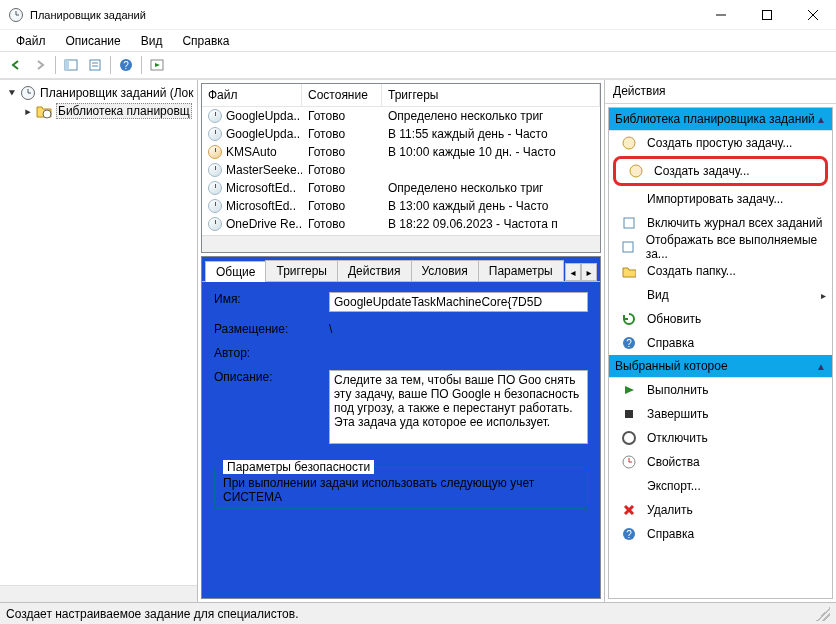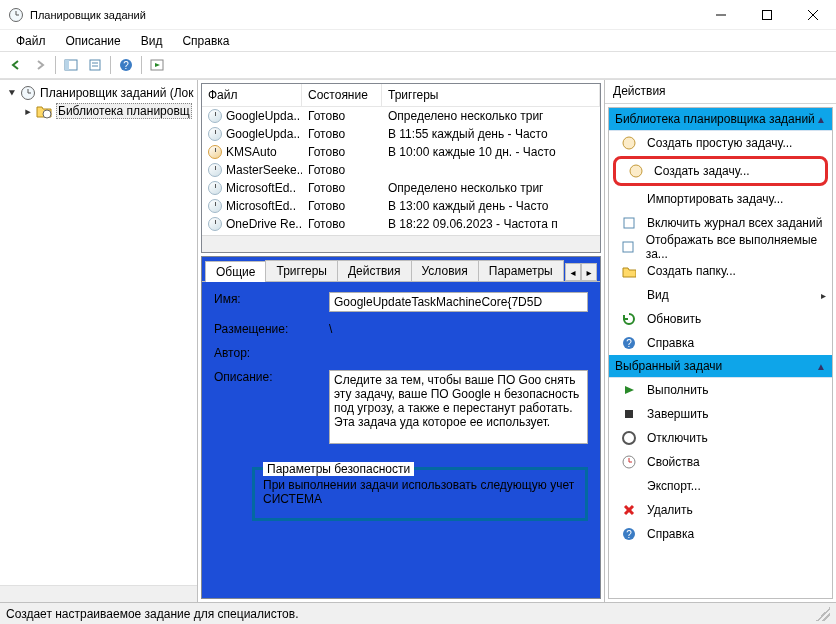--- a/index.html
+++ b/index.html
@@ -214,25 +214,24 @@
 .form-textarea {
   width: 100%; height: 74px;
   border: 1px solid #b0b0b0;
   padding: 2px 4px;
   background: #fff;
   font: inherit;
   resize: none;
   overflow: hidden;
 }
 .security-box {
-  border: 3px solid #0369a1;
-  padding: 8px 8px 12px 8px;
+  border: 1px solid #0369a1;
+  padding: 8px 8px 4px 8px;
   margin-top: 10px;
   position: relative;
-  margin-left: 38px;
 }
 .security-box .legend {
   position: absolute; top: -8px; left: 8px;
   background: #fff; padding: 0 4px;
 }
 
 
 .actions-pane {
   width: 232px;
   border-left: 1px solid #bfbfbf;
@@ -579,21 +578,21 @@
         <div class="action-item">
           <span class="ai-icon">
             <svg width="14" height="14">
               <circle cx="7" cy="7" r="6" fill="#3b7cc4"></circle>
               <text x="7" y="11" font-size="10" fill="#fff" text-anchor="middle">?</text>
             </svg>
           </span>
           <span>Справка</span>
         </div>
         <div class="actions-section-header">
-          <span>Выбранный задачи</span>
+          <span>Выбранный которое</span>
           <span class="caret">▲</span>
         </div>
         <div class="action-item">
           <span class="ai-icon">
             <svg width="14" height="14">
               <path d="M3 3 L12 7 L3 11 Z" fill="#2a8a2a"></path>
             </svg>
           </span>
           <span>Выполнить</span>
         </div>

